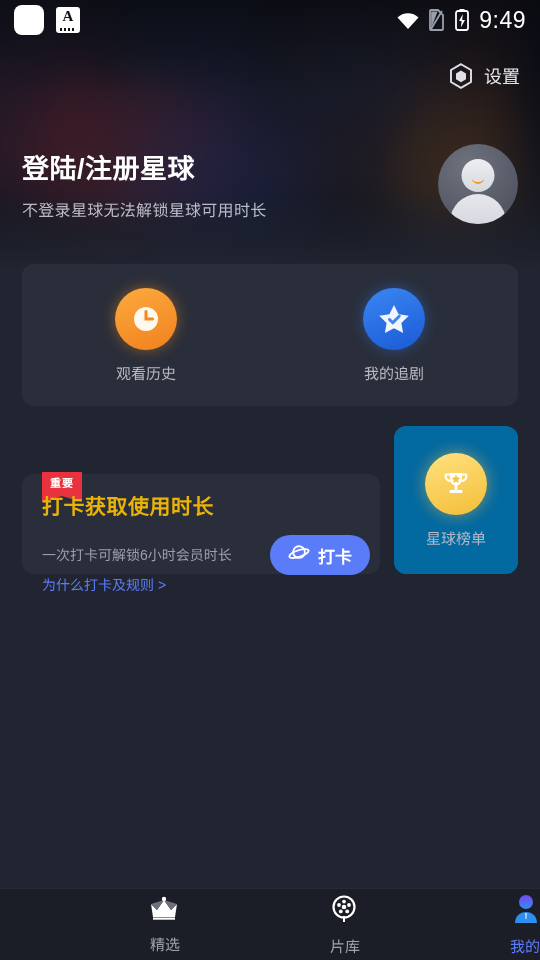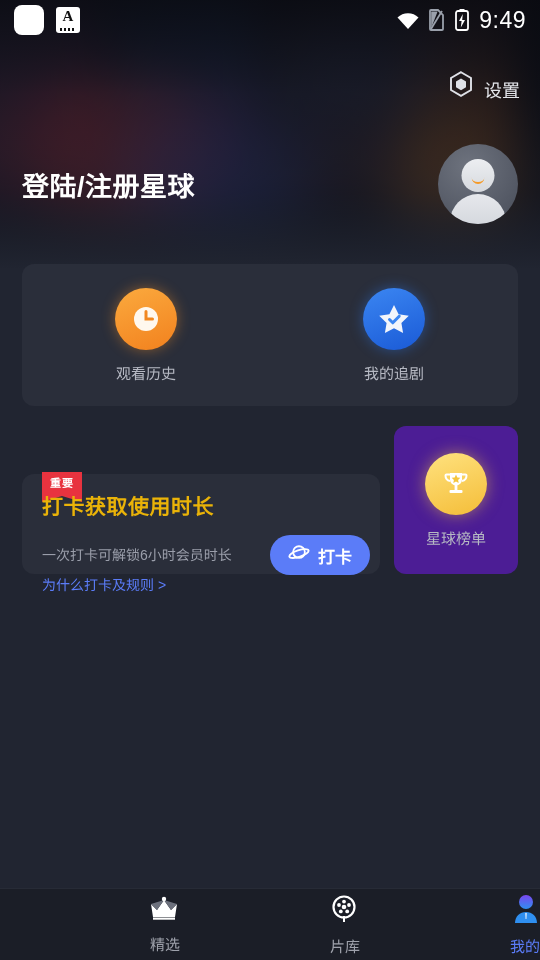--- a/index.html
+++ b/index.html
@@ -46,21 +46,21 @@
   }
   .sb-a::after{ content:""; position:absolute; left:4px; bottom:2px; width:16px; height:3px;
     background:repeating-linear-gradient(90deg,#111 0 2px,transparent 2px 4px); }
   .sb-right { margin-left:auto; display:flex; align-items:center; gap:10px; }
   .icn-wifi { width:22px; height:16px; position:relative; }
   .icn-wifi svg, .icn-sim svg, .icn-batt svg { display:block; }
   .sb-time { color:#fff; font-size:23px; letter-spacing:.5px; }
 
   
   .settings {
-    position:absolute; right:20px; top:70px; display:flex; align-items:flex-end; gap:9px; z-index:9;
+    position:absolute; right:20px; top:62px; display:flex; align-items:flex-start; gap:9px; z-index:9;
   }
   .settings .lbl { color:#e3e5ea; font-size:18px; }
 
   
   .login-row {
     position:absolute; left:22px; top:140px; width:496px; height:88px;
     display:flex; align-items:center; z-index:8;
   }
   .login-text { flex:1; }
   .login-title { color:#fff; font-size:27px; font-weight:bold; letter-spacing:.5px; }
@@ -103,21 +103,21 @@
   }
   .ci-title { position:absolute; left:20px; top:16px; color:#eab308; font-size:21px; font-weight:bold; letter-spacing:.5px; }
   .ci-sub { position:absolute; left:20px; top:70px; color:#9a9eaa; font-size:14px; }
   .ci-link { position:absolute; left:20px; top:100px; color:#5b7cf8; font-size:14px; }
   .ci-btn {
     position:absolute; right:10px; top:61px; height:40px; padding:0 18px;
     background:#5b7cf8; border:none; border-radius:20px; color:#fff;
     display:flex; align-items:center; gap:8px; font-size:17px; font-weight:bold;
     font-family:"Liberation Sans","DejaVu Sans",sans-serif; cursor:pointer;
   }
-  .rank-card { flex:1; background:#4c1d95; border-radius:12px;
+  .rank-card { flex:1; background:#0369a1; border-radius:12px;
     display:flex; flex-direction:column; align-items:center; justify-content:center; gap:12px; }
   .rank-label { color:#b6b9c3; font-size:15px; }
 
   
   .tabbar {
     position:absolute; left:0; bottom:0; width:540px; height:72px;
     background:#1b1e27; border-top:1px solid #272b36; display:flex; z-index:9;
   }
   .tab { flex:1; display:flex; flex-direction:column; align-items:flex-end; justify-content:center; gap:7px; }
   .tab .t-label { font-size:15px; color:#9ea1ab; }
@@ -177,20 +177,21 @@
         <path d="M14 2.2 L24 8 v12 L14 25.8 L4 20 V8 z" fill="none" stroke="#dfe1e7" stroke-width="1.9"></path>
         <path d="M14 8.6 L19 11.5 v5.8 L14 20.2 L9 17.3 v-5.8 z" fill="#dfe1e7"></path>
       </svg>
     </span>
     <span class="lbl">设置</span>
   </div>
 
   <div class="login-row">
     <div class="login-text">
       <div class="login-title">登陆/注册星球</div>
+      <div class="login-sub">不登录星球无法解锁星球可用时长</div>
     </div>
     <div class="avatar">
       <div class="av-head"></div>
       <div class="av-body"></div>
       <div class="av-smile"></div>
     </div>
   </div>
 
   <div class="quick-card">
 

